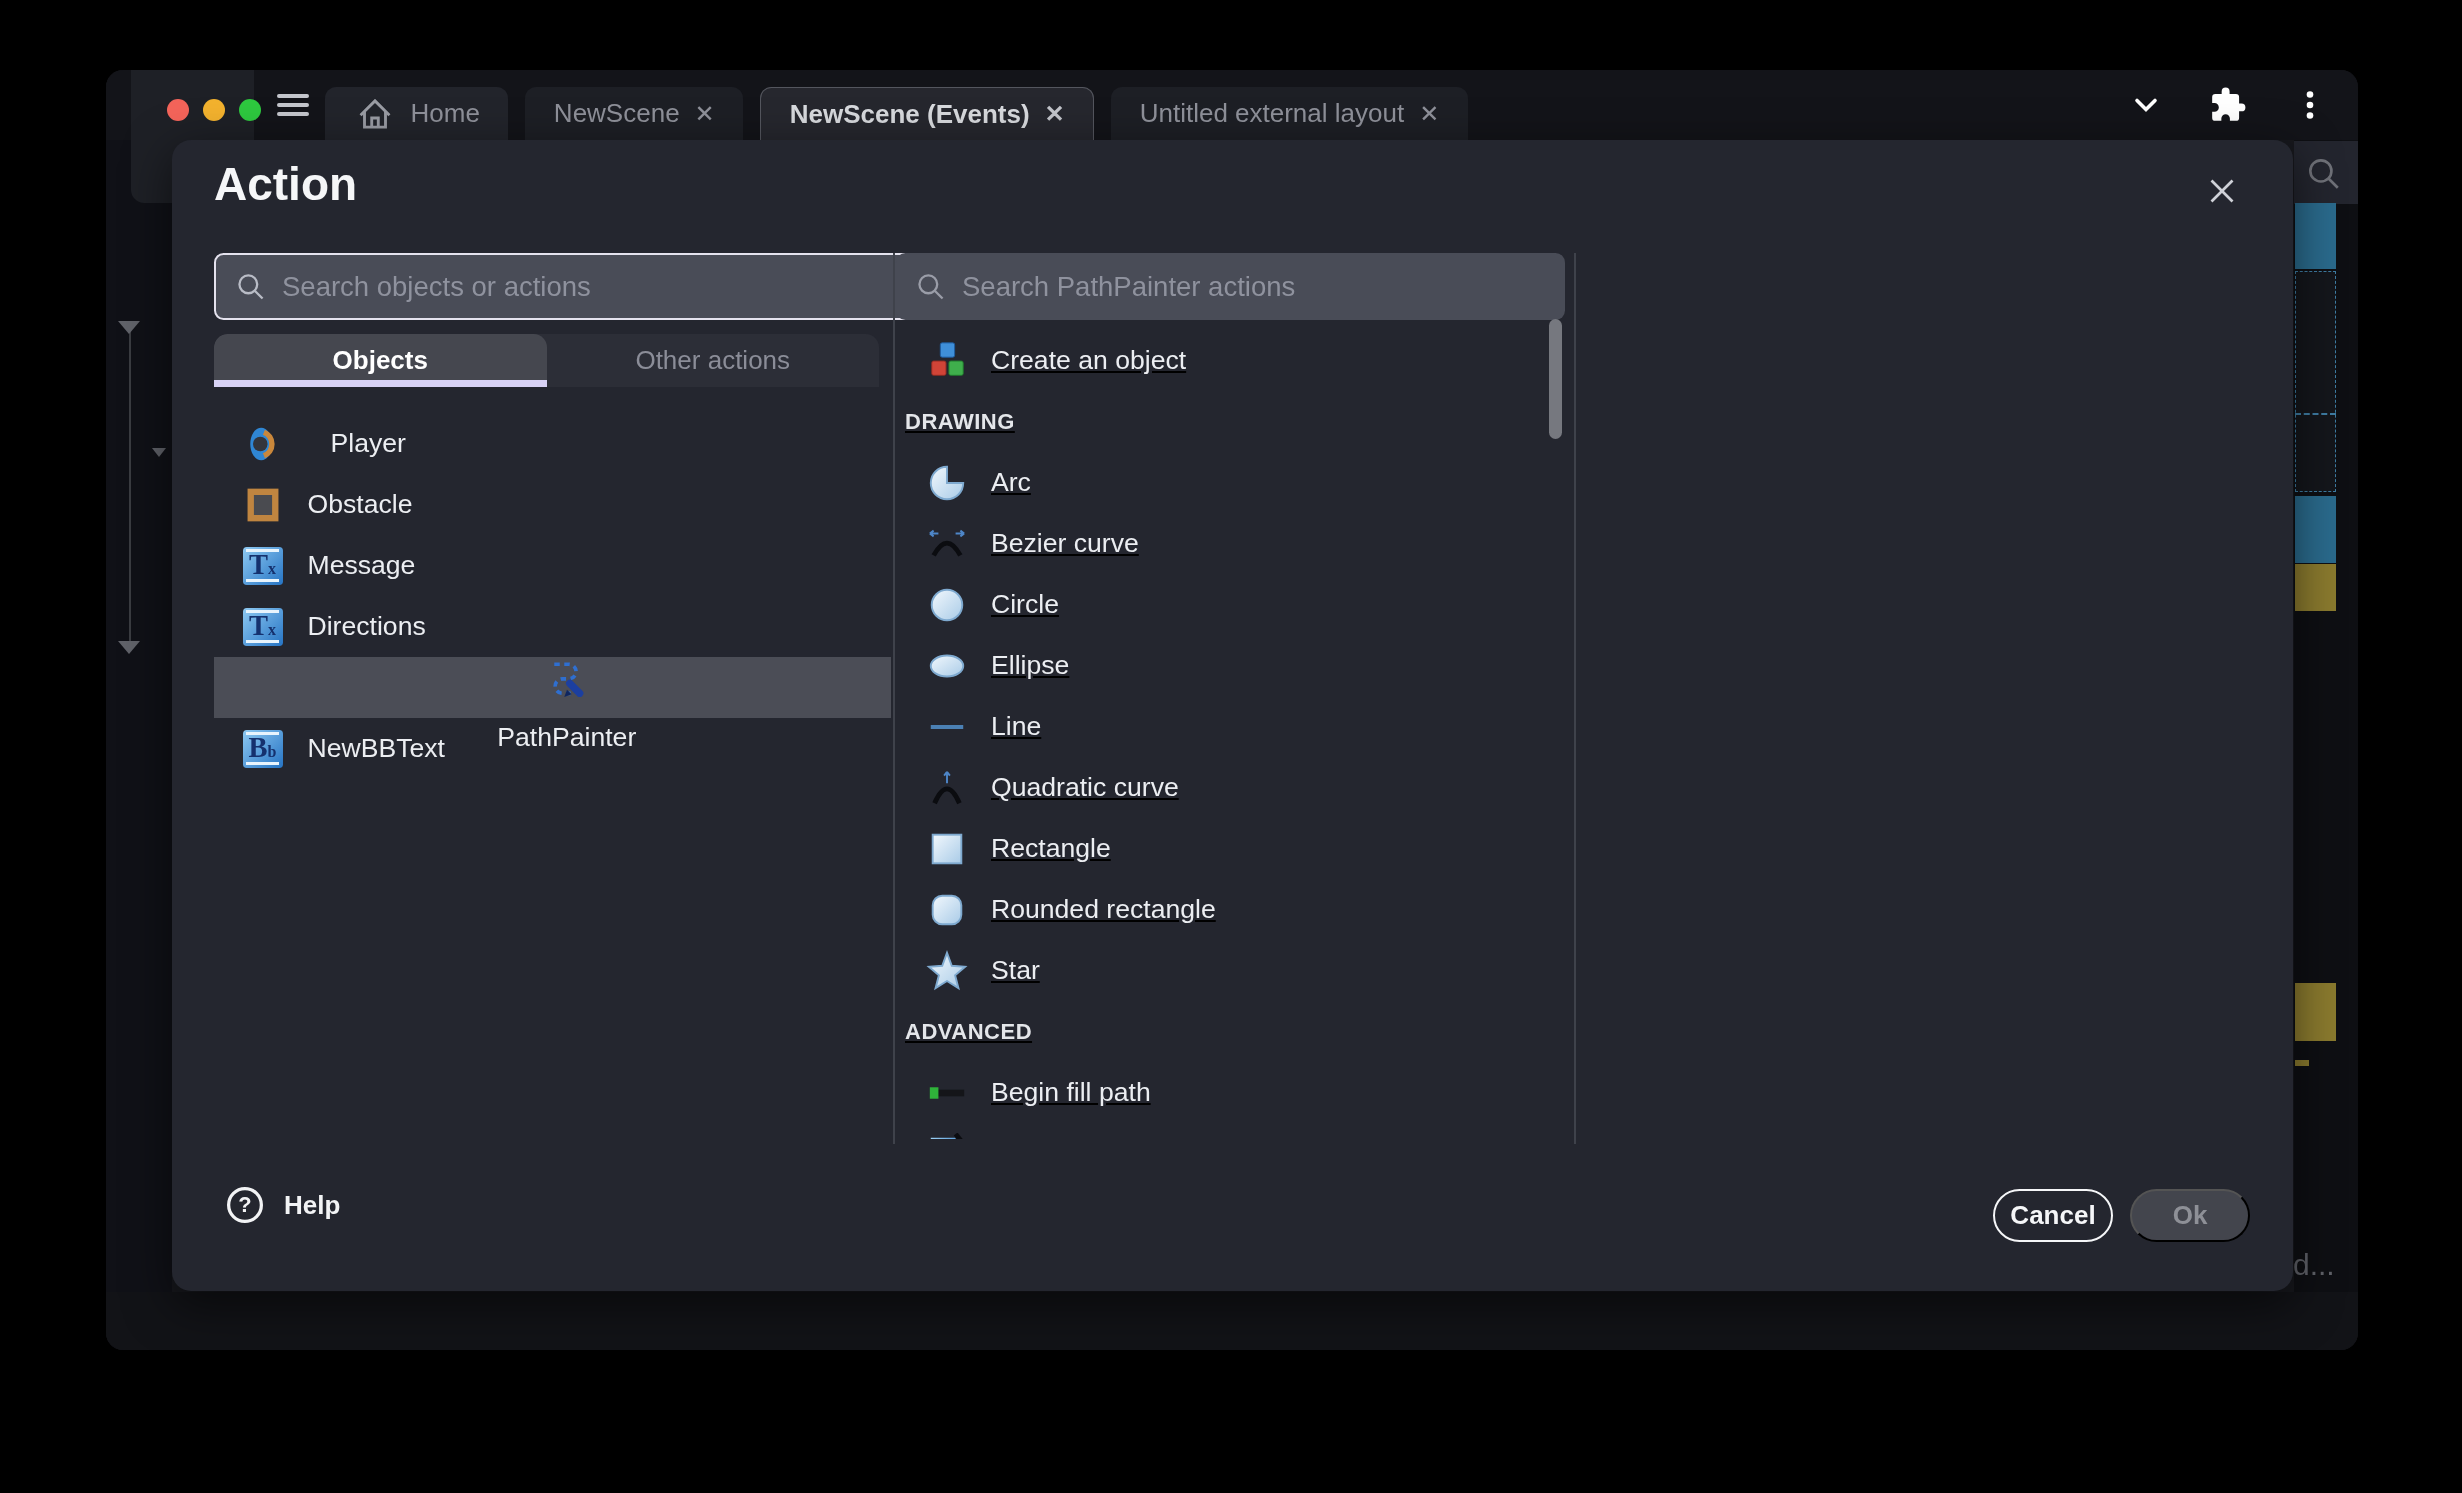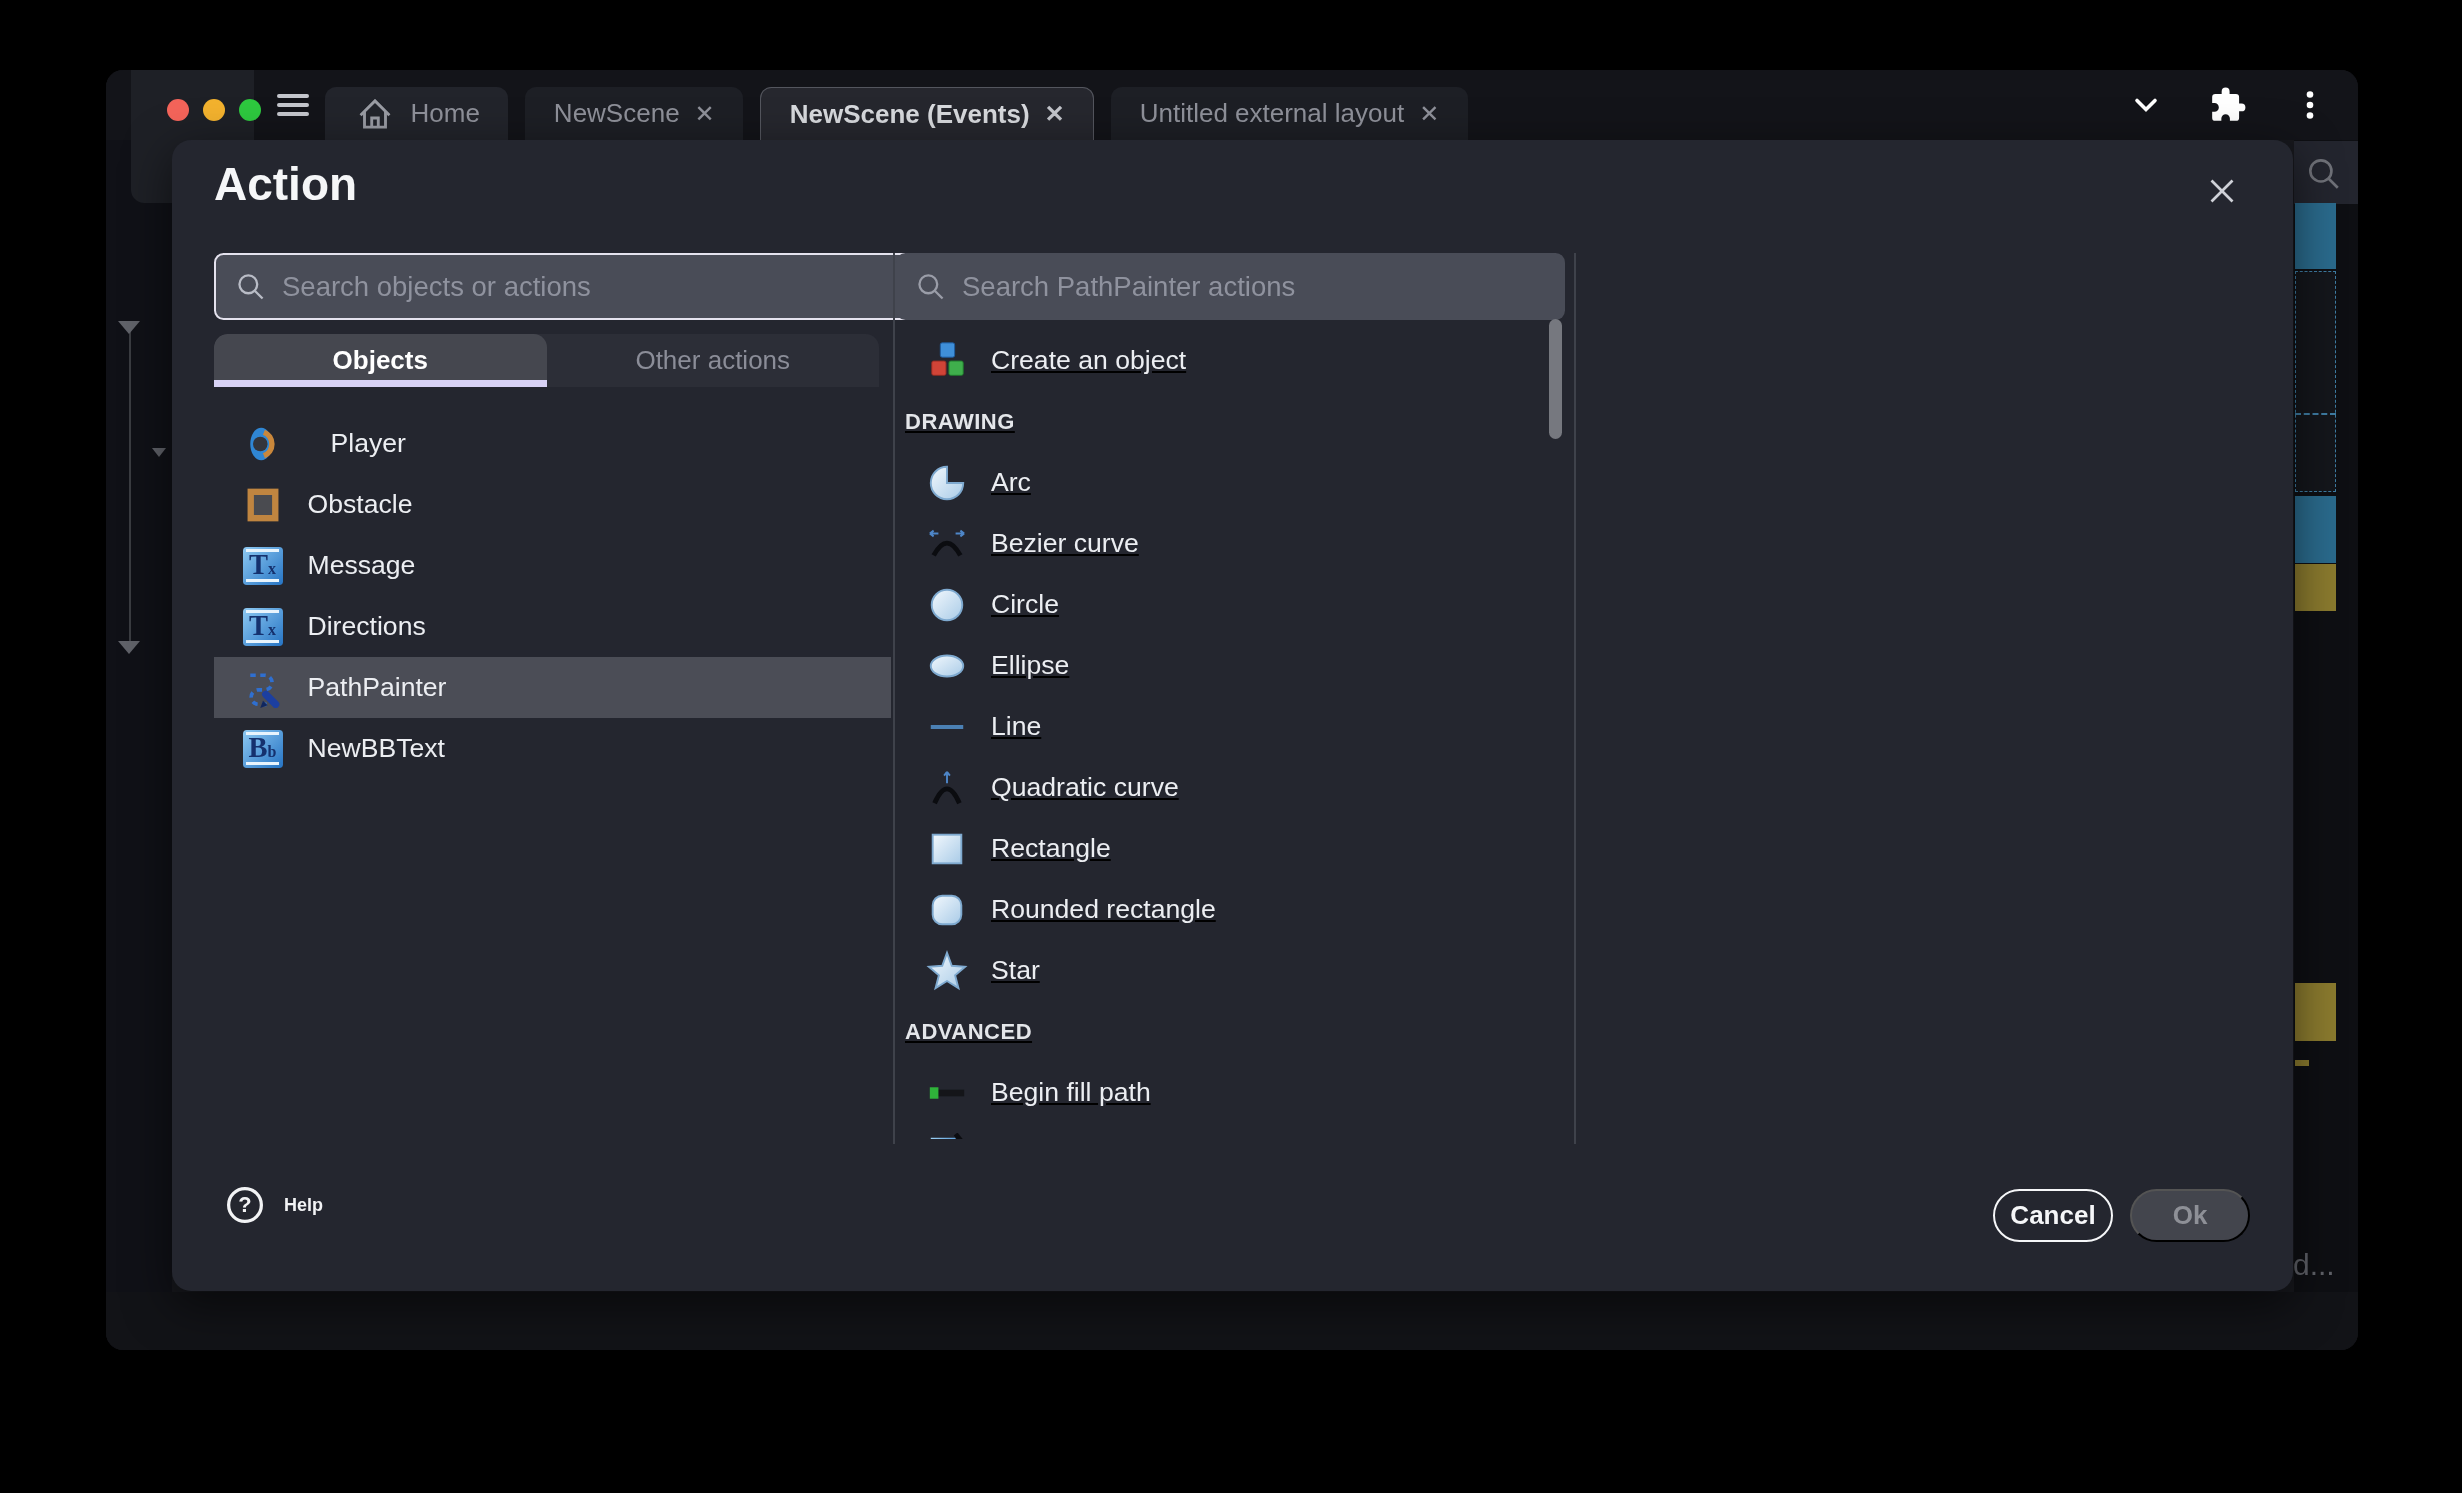--- a/index.html
+++ b/index.html
@@ -90,21 +90,21 @@
   .icon svg { width:100%; height:100%; }
   .tx-icon { width:100%; height:95%; border-radius:3.8px; background:linear-gradient(135deg,#8ec9f2,#2674c4);
              position:relative; display:flex; align-items:center; justify-content:center; }
   .tx-icon::before, .tx-icon::after { content:""; position:absolute; left:8%; right:8%; height:2.8px; background:#e8f4fd; }
   .tx-icon::before { top:7%; } .tx-icon::after { bottom:7%; }
   .tx-glyph { font-family:"Liberation Serif", serif; font-weight:bold; color:#15316e; font-size:28.5px; line-height:1; }
   .tx-glyph small { font-size:16px; }
 
   
   .footer-help { position:absolute; left:53px; top:1045px; display:flex; align-items:center; gap:19px; cursor:pointer; }
-  .help-label { font-size:18px; font-weight:bold; color:#f2f3f5; }
+  .help-label { font-size:26px; font-weight:bold; color:#f2f3f5; }
   .btn { position:absolute; top:1049px; width:120px; height:53px; border-radius:26.6px; font-size:26px; font-weight:bold;
          display:flex; align-items:center; justify-content:center; cursor:pointer; font-family:"Liberation Sans",sans-serif; }
   .btn-cancel { left:1821px; border:2.4px solid #f5f6f8; color:#f5f6f8; background:transparent; }
   .btn-ok { left:1958px; background:#43454d; color:#8e9097; }
 </style>
 </head>
 <body>
 
 <svg width="0" height="0" style="position:absolute">
   <defs>
@@ -266,21 +266,21 @@
             <span class="row-label">Message</span>
           </div>
           <div class="obj-row" style="height: 61px;">
             <span class="icon">
               <span class="tx-icon">
                 <span class="tx-glyph">T<small>x</small></span>
               </span>
             </span>
             <span class="row-label">Directions</span>
           </div>
-          <div class="obj-row selected" style="height: 61px;">
+          <div class="obj-row selected" style="height: 61px; flex-direction: column;">
             <span class="icon">
               <svg viewBox="0 0 44 44" fill="none">
                 <path d="M8 8 H24 A8 8 0 0 1 24 24 H17 A8 8 0 0 0 17 40 H26" stroke="#2f6fd0" stroke-width="4" stroke-dasharray="6 5"></path>
                 <line x1="25" y1="29" x2="36" y2="40" stroke="#1c3fa0" stroke-width="8" stroke-linecap="round"></line>
                 <path d="M22 36 L19 44 L27 41 Z" fill="#10265e"></path>
               </svg>
             </span>
             <span class="row-label">PathPainter</span>
           </div>
           <div class="obj-row" style="height: 61px;">

